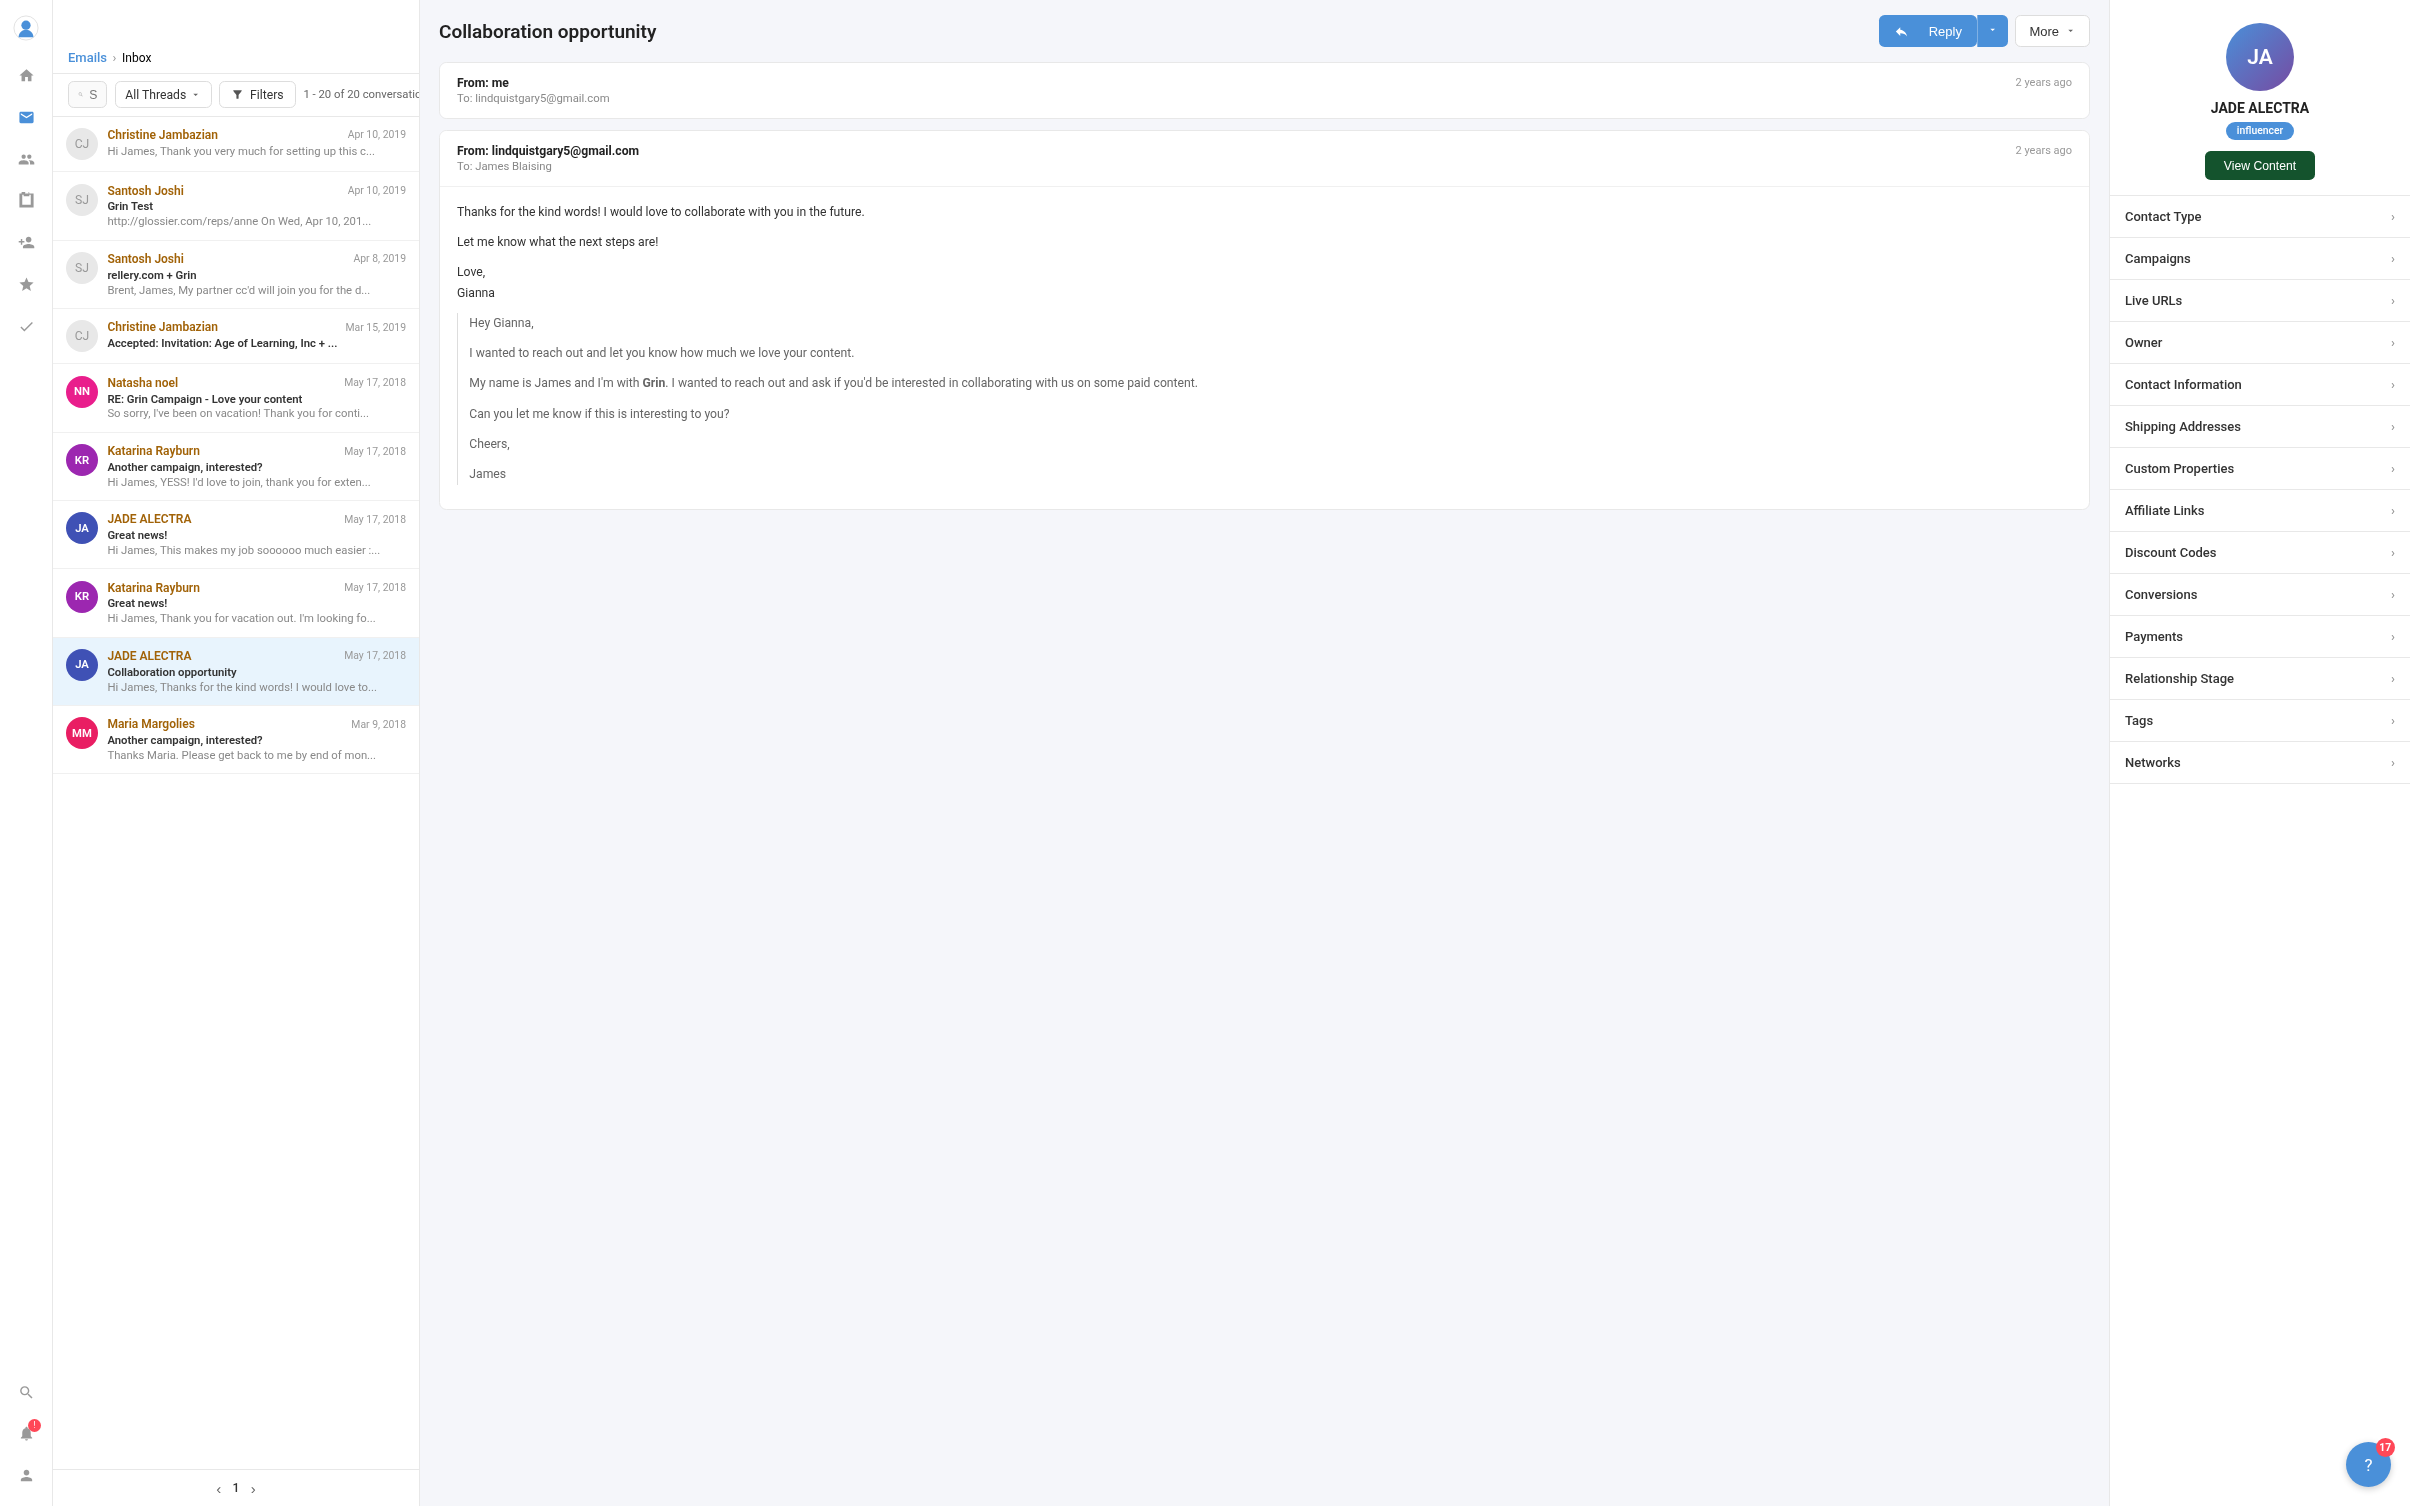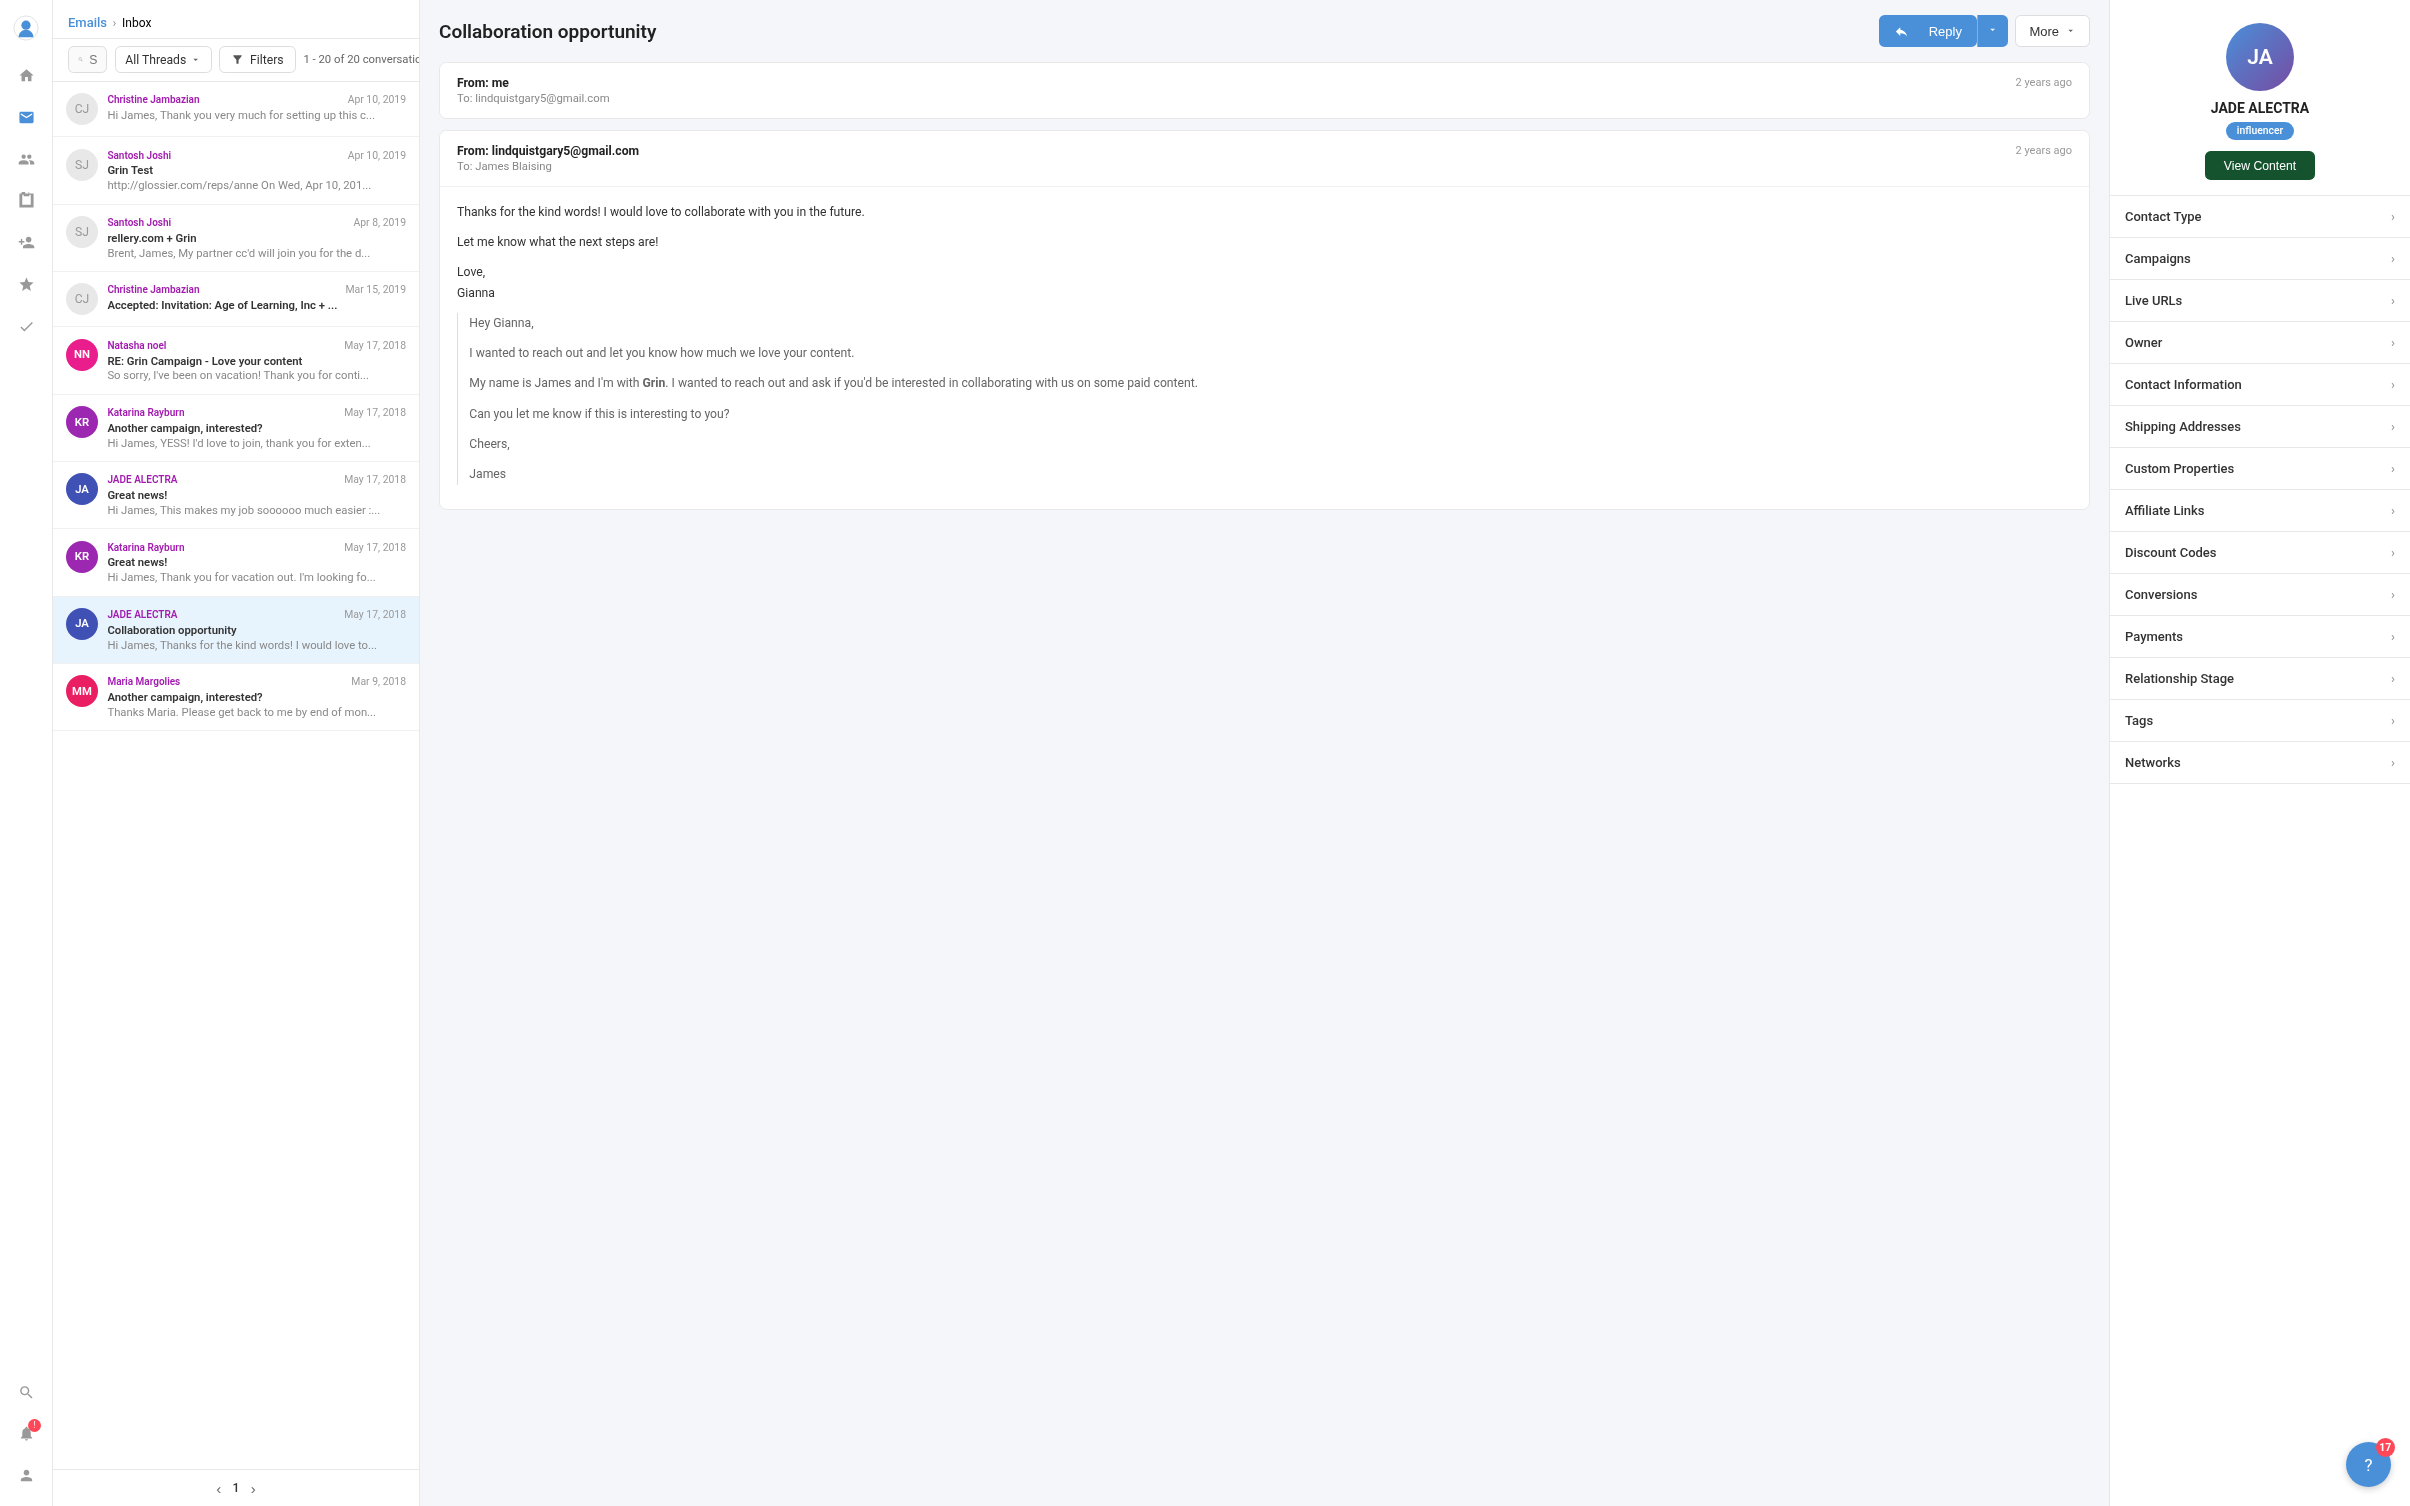--- a/index.html
+++ b/index.html
@@ -56,20 +56,21 @@
       display: flex;
       flex-direction: column;
       overflow: hidden;
     }
     .email-list-header {
       padding: 15px 15px 7.5px;
       border-bottom: 0.9px solid #e8e8e8;
       display: flex;
       align-items: center;
       gap: 7.5px;
+      margin-top: 35px;
     }
     .breadcrumb { display: flex; align-items: center; gap: 5.6px; }
     .breadcrumb-link { color: #4a90d9; font-size: 13px; font-weight: 500; cursor: pointer; }
     .breadcrumb-sep { color: #999; font-size: 13px; }
     .breadcrumb-current { color: #000000; font-size: 12px; font-weight: 400; }
     .search-bar {
       flex: 1;
       display: flex; align-items: center;
       border: 0.9px solid #ddd; border-radius: 5.6px;
       padding: 5.6px 9.4px; gap: 5.6px;
@@ -103,21 +104,21 @@
     }
     .email-item.selected { background: #e8f4fd; }
     .email-avatar {
       width: 32px; height: 32px; border-radius: 50%;
       background: #e0e0e0; flex-shrink: 0;
       display: flex; align-items: center; justify-content: center;
       font-size: 12.2px; color: #999; overflow: hidden;
     }
     .email-content { flex: 1; min-width: 0; }
     .email-meta { display: flex; justify-content: space-between; align-items: center; margin-bottom: 2.8px; }
-    .email-sender { font-weight: 600; font-size: 10px; color: #a21caf; }
+    .email-sender { font-weight: 600; font-size: 12px; color: #a16207; }
     .email-date { font-size: 10.4px; color: #999; flex-shrink: 0; }
     .email-subject { font-weight: 600; font-size: 11.3px; color: #333; margin-bottom: 1.9px; white-space: nowrap; overflow: hidden; text-overflow: ellipsis; }
     .email-preview { font-size: 11.3px; color: #888; white-space: nowrap; overflow: hidden; text-overflow: ellipsis; }
 
     .email-list-pagination {
       padding: 9.4px;
       display: flex; align-items: center; justify-content: center; gap: 11.3px;
       border-top: 0.9px solid #e8e8e8;
     }
     .pagination-btn { background: none; border: none; cursor: pointer; color: #666; font-size: 15px; }

